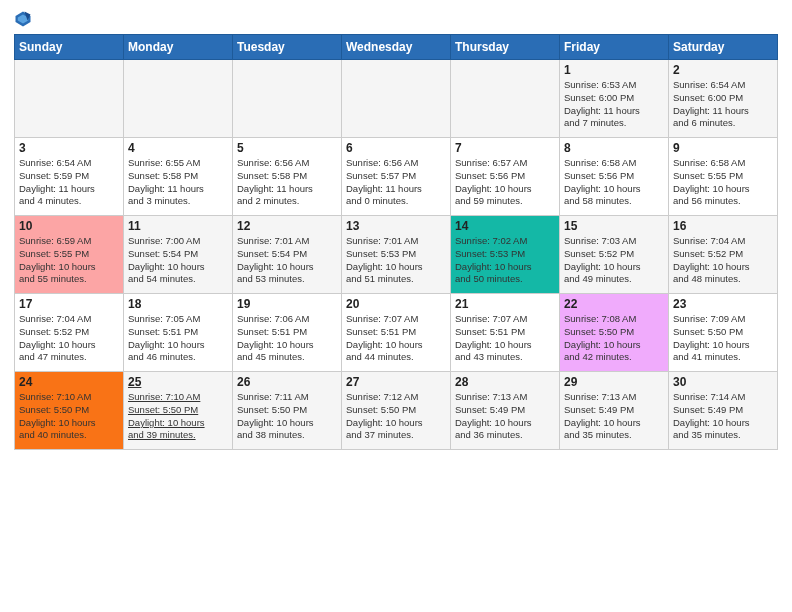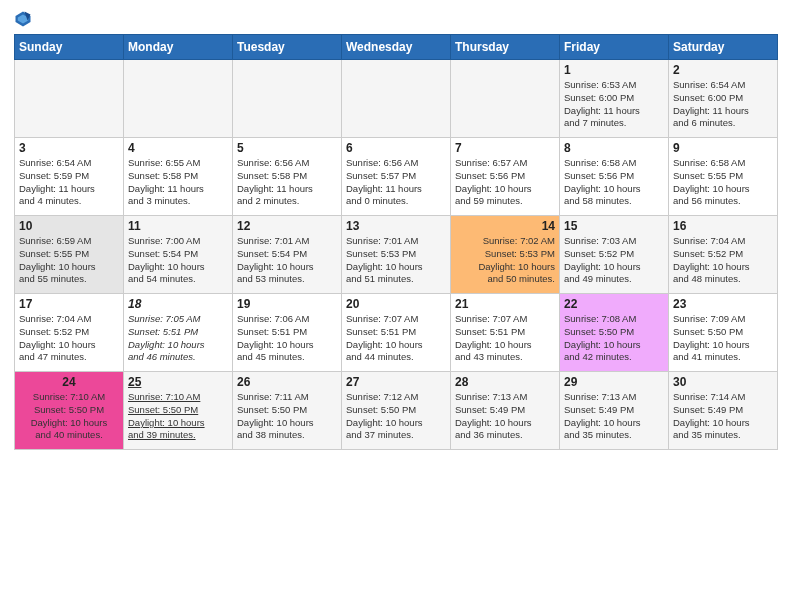--- a/index.html
+++ b/index.html
@@ -208,21 +208,21 @@
           </td>
           <td style="background: rgb(255, 255, 255);">
             <span class="day-number">9</span>
             <div class="day-info" style="white-space: pre-line;">Sunrise: 6:58 AM
 Sunset: 5:55 PM
 Daylight: 10 hours
 and 56 minutes.</div>
           </td>
         </tr>
         <tr>
-          <td style="background: #e5e5e5;">
+          <td style="background: #fca5a5;">
             <span class="day-number">10</span>
             <div class="day-info" style="white-space: pre-line;">Sunrise: 6:59 AM
 Sunset: 5:55 PM
 Daylight: 10 hours
 and 55 minutes.</div>
           </td>
           <td style="background: rgb(245, 245, 245);">
             <span class="day-number">11</span>
             <div class="day-info" style="white-space: pre-line;">Sunrise: 7:00 AM
 Sunset: 5:54 PM
@@ -236,21 +236,21 @@
 Daylight: 10 hours
 and 53 minutes.</div>
           </td>
           <td style="background: rgb(245, 245, 245);">
             <span class="day-number">13</span>
             <div class="day-info" style="white-space: pre-line;">Sunrise: 7:01 AM
 Sunset: 5:53 PM
 Daylight: 10 hours
 and 51 minutes.</div>
           </td>
-          <td style="background: #fdba74; text-align: right;">
+          <td style="background: #14b8a6;">
             <span class="day-number">14</span>
             <div class="day-info" style="white-space: pre-line;">Sunrise: 7:02 AM
 Sunset: 5:53 PM
 Daylight: 10 hours
 and 50 minutes.</div>
           </td>
           <td style="background: rgb(245, 245, 245);">
             <span class="day-number">15</span>
             <div class="day-info" style="white-space: pre-line;">Sunrise: 7:03 AM
 Sunset: 5:52 PM
@@ -266,21 +266,21 @@
           </td>
         </tr>
         <tr>
           <td style="background: rgb(255, 255, 255);">
             <span class="day-number">17</span>
             <div class="day-info" style="white-space: pre-line;">Sunrise: 7:04 AM
 Sunset: 5:52 PM
 Daylight: 10 hours
 and 47 minutes.</div>
           </td>
-          <td style="background: rgb(255, 255, 255); font-style: italic;">
+          <td style="background: rgb(255, 255, 255);">
             <span class="day-number">18</span>
             <div class="day-info" style="white-space: pre-line;">Sunrise: 7:05 AM
 Sunset: 5:51 PM
 Daylight: 10 hours
 and 46 minutes.</div>
           </td>
           <td style="background: rgb(255, 255, 255);">
             <span class="day-number">19</span>
             <div class="day-info" style="white-space: pre-line;">Sunrise: 7:06 AM
 Sunset: 5:51 PM
@@ -310,21 +310,21 @@
           </td>
           <td style="background: rgb(255, 255, 255);">
             <span class="day-number">23</span>
             <div class="day-info" style="white-space: pre-line;">Sunrise: 7:09 AM
 Sunset: 5:50 PM
 Daylight: 10 hours
 and 41 minutes.</div>
           </td>
         </tr>
         <tr>
-          <td style="background: #ec4899; text-align: center;">
+          <td style="background: #f97316;">
             <span class="day-number">24</span>
             <div class="day-info" style="white-space: pre-line;">Sunrise: 7:10 AM
 Sunset: 5:50 PM
 Daylight: 10 hours
 and 40 minutes.</div>
           </td>
           <td style="background: rgb(245, 245, 245); text-decoration: underline;">
             <span class="day-number">25</span>
             <div class="day-info" style="white-space: pre-line;">Sunrise: 7:10 AM
 Sunset: 5:50 PM

